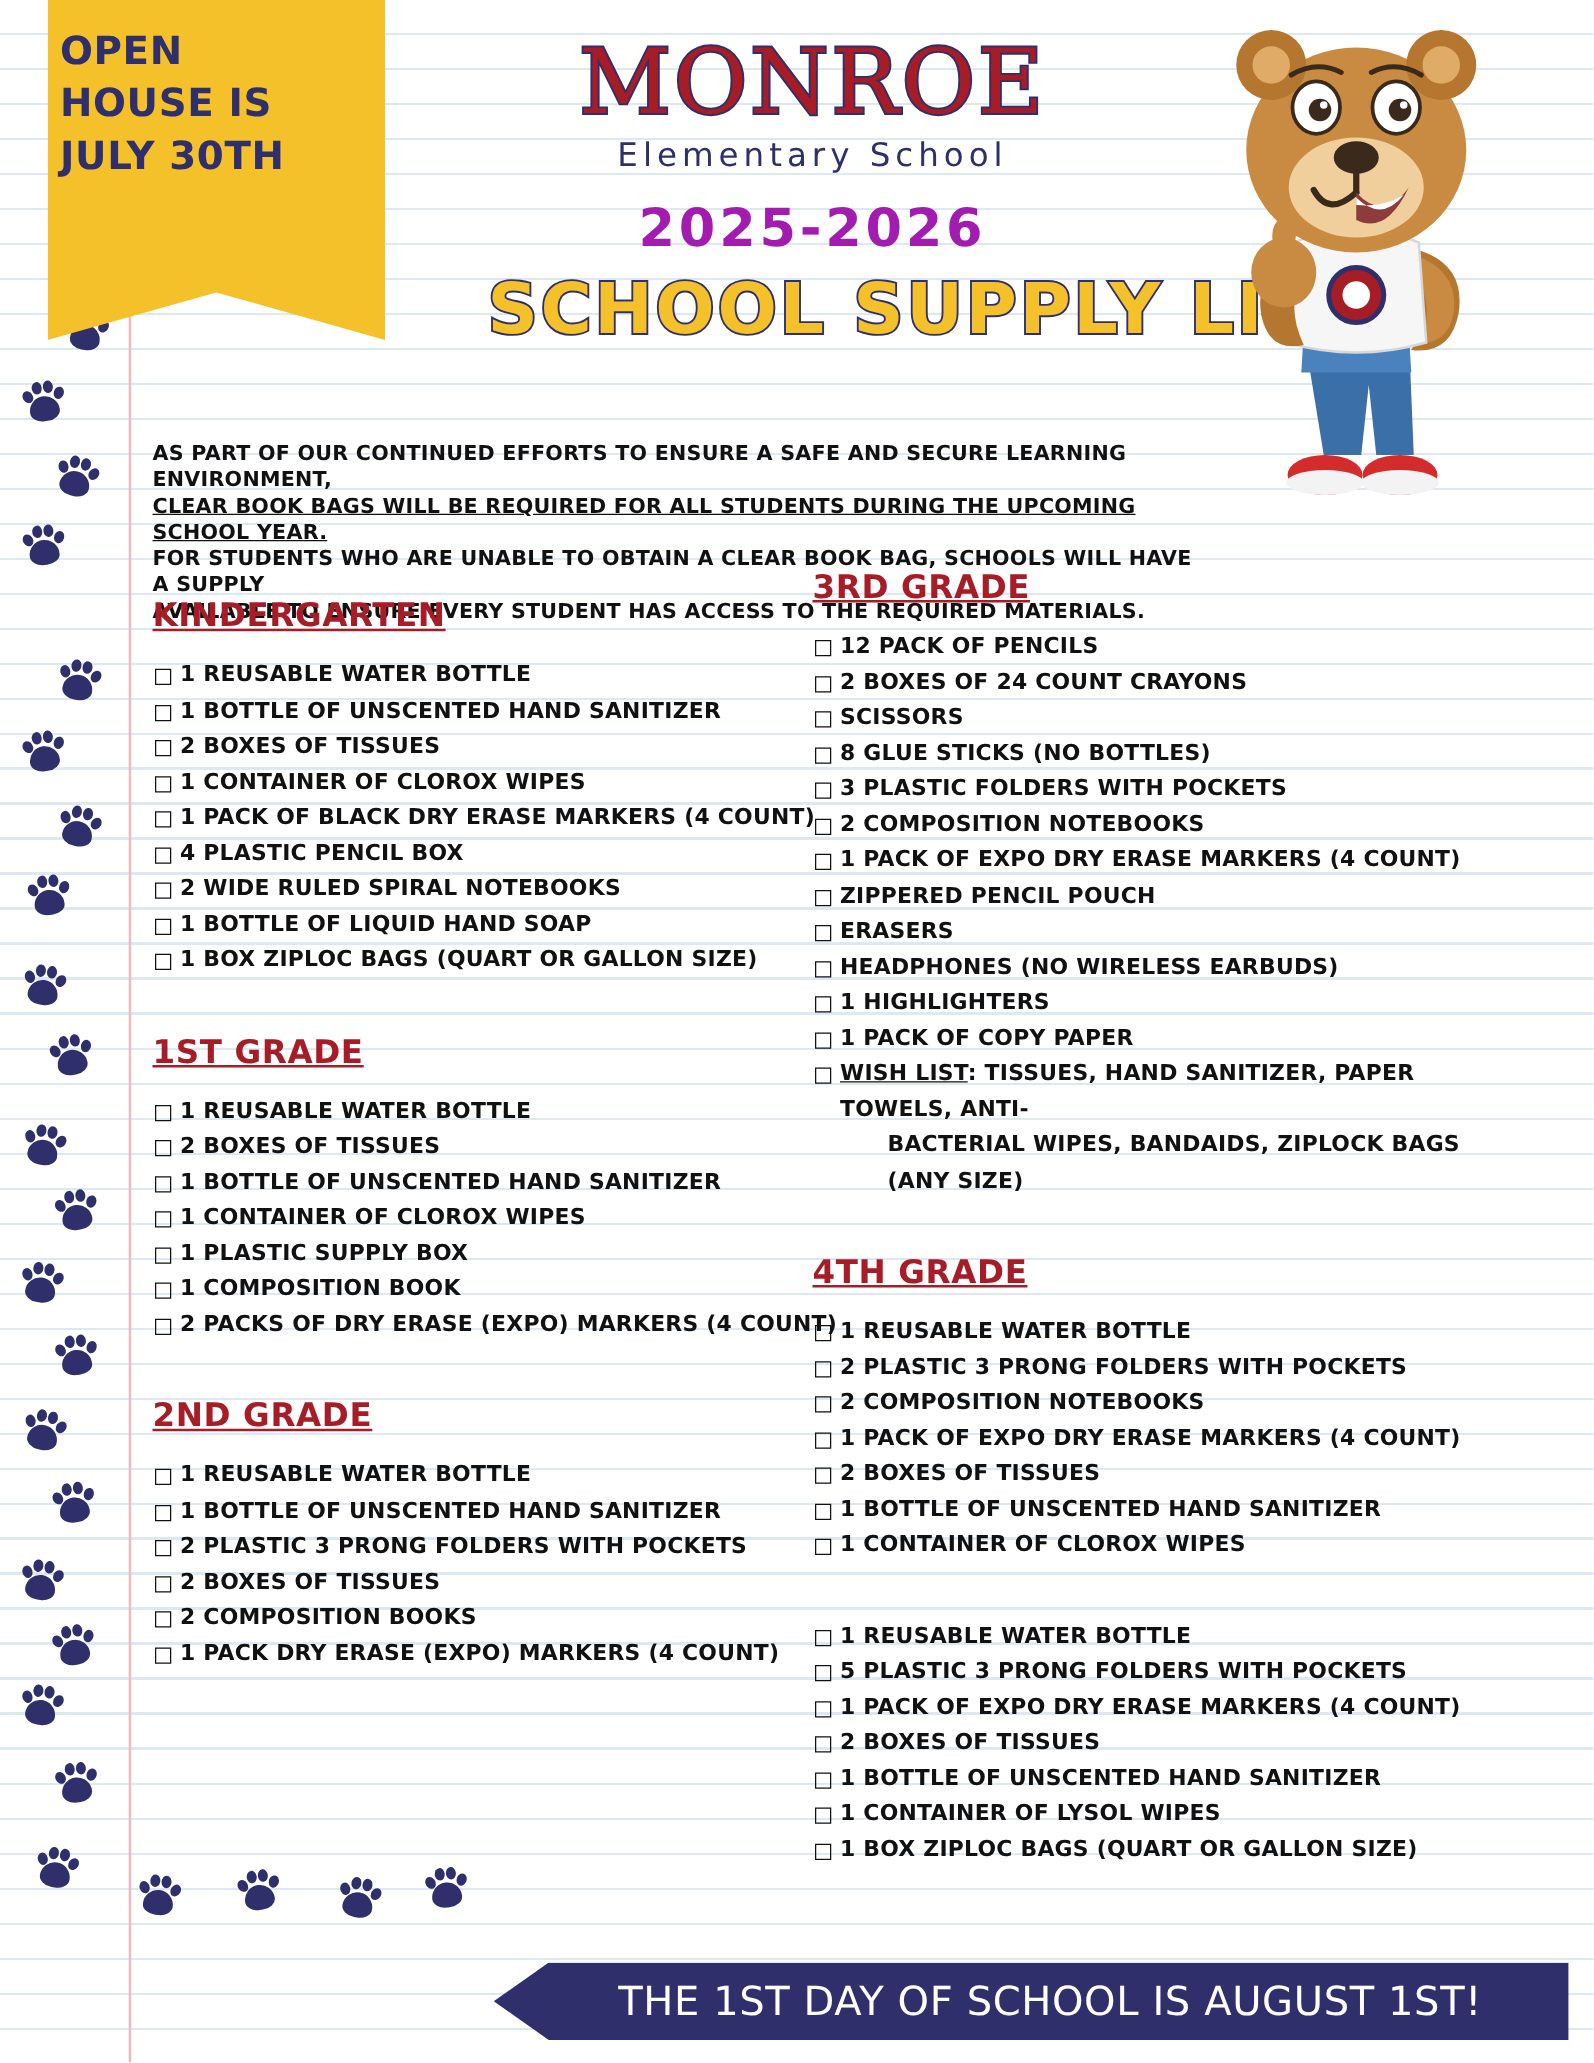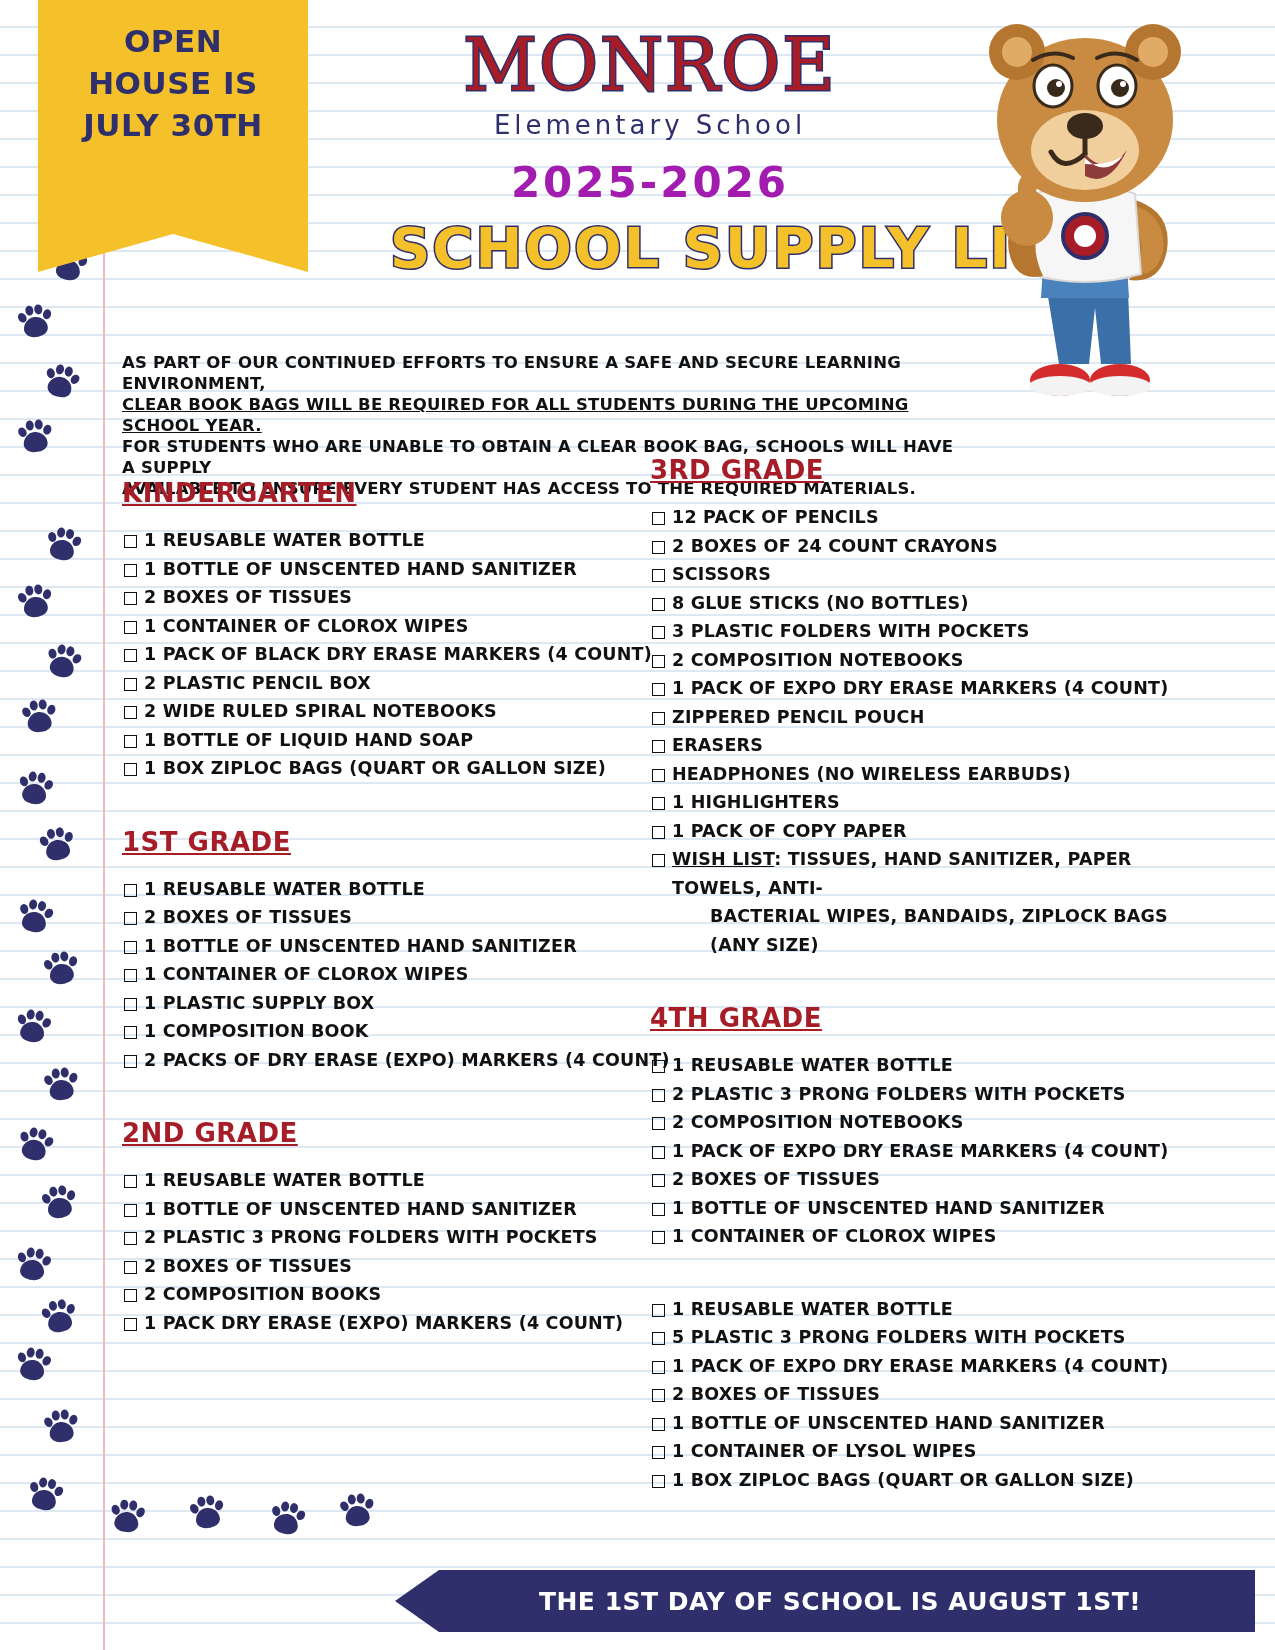--- a/index.html
+++ b/index.html
@@ -65,21 +65,21 @@
   .paw .t4 { left: 26px; top: 6px;  transform: rotate(25deg); }
 
   
   #openhouse {
     position: absolute;
     left: 38px;
     top: 0;
     width: 270px;
     background: #f5c12a;
     color: #2e2f6b;
-    text-align: center;
+    text-align: left;
     padding: 20px 10px 22px 10px;
     box-sizing: border-box;
     clip-path: polygon(0 0, 100% 0, 100% 100%, 50% 86%, 0 100%);
     height: 272px;
     z-index: 5;
   }
   #openhouse .line {
     font-family: "DejaVu Sans", sans-serif;
     font-weight: bold;
     font-size: 31px;
@@ -221,22 +221,22 @@
     background: #2e2f6b;
     color: #ffffff;
     display: flex;
     align-items: center;
     justify-content: center;
     clip-path: polygon(44px 0, 100% 0, 100% 100%, 44px 100%, 0 50%);
     z-index: 6;
   }
   #bottom-banner span {
     font-family: "DejaVu Sans", sans-serif;
-    font-weight: bold;
-    font-size: 25px;
+    font-weight: normal;
+    font-size: 32px;
     letter-spacing: 0.5px;
     padding-left: 30px;
   }
 </style>
 </head>
 <body>
 
 <div id="paper"></div>
 <div id="margin-line"></div>
 
@@ -488,21 +488,21 @@
 <div class="col" id="col-left">
 
   <div class="section">
     <div class="grade-head">KINDERGARTEN</div>
     <ul class="items">
       <li>1 REUSABLE WATER BOTTLE</li>
       <li>1 BOTTLE OF UNSCENTED HAND SANITIZER</li>
       <li>2 BOXES OF TISSUES</li>
       <li>1 CONTAINER OF CLOROX WIPES</li>
       <li>1 PACK OF BLACK DRY ERASE MARKERS (4 COUNT)</li>
-      <li>2 PLASTIC PENCIL BOX</li>
+      <li>4 PLASTIC PENCIL BOX</li>
       <li>2 WIDE RULED SPIRAL NOTEBOOKS</li>
       <li>1 BOTTLE OF LIQUID HAND SOAP</li>
       <li>1 BOX ZIPLOC BAGS (QUART OR GALLON SIZE)</li>
     </ul>
   </div>
 
   <div class="section">
     <div class="grade-head">1ST GRADE</div>
     <ul class="items">
       <li>1 REUSABLE WATER BOTTLE</li>

